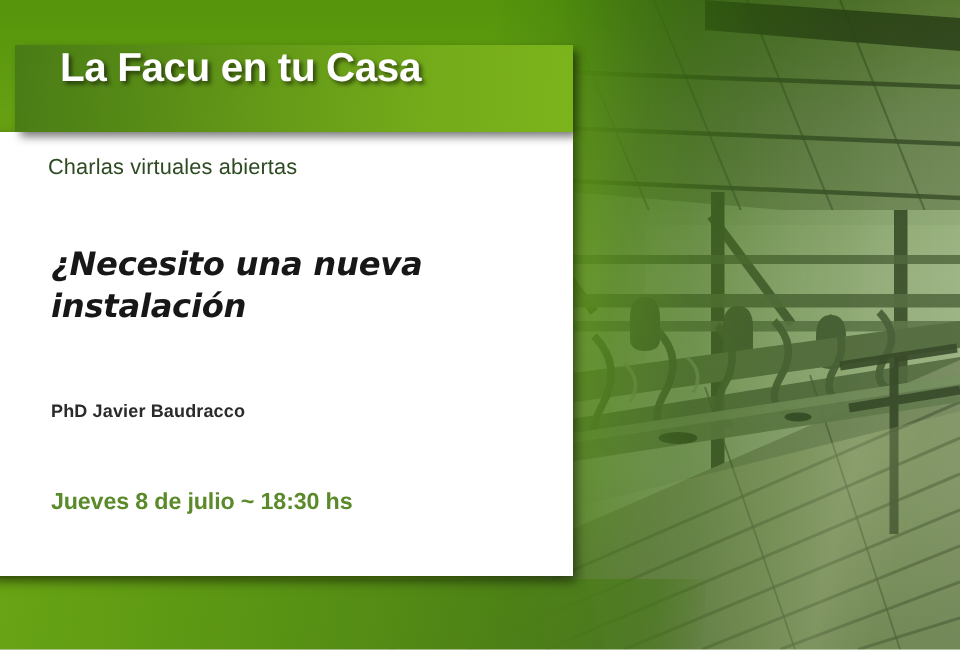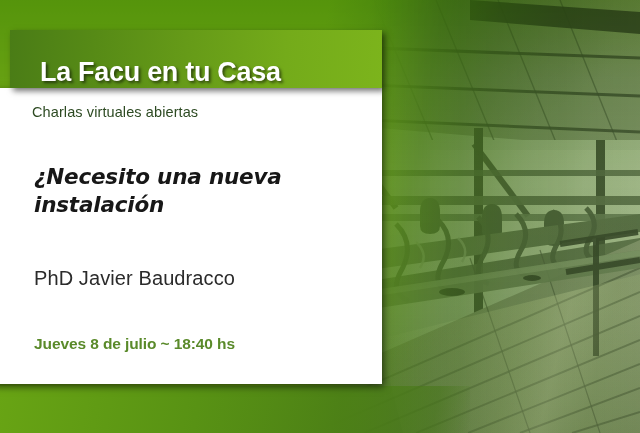--- a/index.html
+++ b/index.html
@@ -117,21 +117,21 @@
     width: 372px;
     height: 58px;
     background: linear-gradient(95deg,
         #4a7c16 0%,
         #568a16 22%,
         #669b18 48%,
         #74ab1a 74%,
         #7cb41c 100%);
     box-shadow: 3px 3px 6px rgba(0,0,0,0.55);
     display: flex;
-    align-items: flex-end;
+    align-items: flex-start;
   }
   .banner-title {
     margin: 0;
     padding-left: 30px;
     color: #ffffff;
     font-size: 27px;
     font-weight: bold;
     letter-spacing: -0.3px;
     text-shadow: 2px 2px 3px rgba(0,0,0,0.55);
     white-space: nowrap;
@@ -166,22 +166,22 @@
     line-height: 1.32;
     letter-spacing: -0.2px;
     font-family: "DejaVu Sans", "Liberation Sans", sans-serif;
   }
   .headline .line { display: block; }
   .speaker {
     margin: 0;
     padding-top: 45px;
     padding-left: 2px;
     color: #2b2b2b;
-    font-size: 20px;
-    font-weight: normal;
+    font-size: 12px;
+    font-weight: bold;
     letter-spacing: 0.1px;
   }
   .datetime {
     margin: 0;
     padding-top: 45px;
     padding-left: 2px;
     color: #5a8a2a;
     font-size: 15.5px;
     font-weight: bold;
     letter-spacing: -0.1px;
@@ -352,16 +352,16 @@
 
   <div class="card-body">
     <p class="kicker">Charlas virtuales abiertas</p>
 
     <p class="headline">
       <span class="line">¿Necesito una nueva instalación</span>
     </p>
 
     <p class="speaker">PhD Javier Baudracco</p>
 
-    <p class="datetime">Jueves 8 de julio ~ 18:40 hs</p>
+    <p class="datetime">Jueves 8 de julio ~ 18:30 hs</p>
   </div>
 
 </div>
 
 </body></html>

